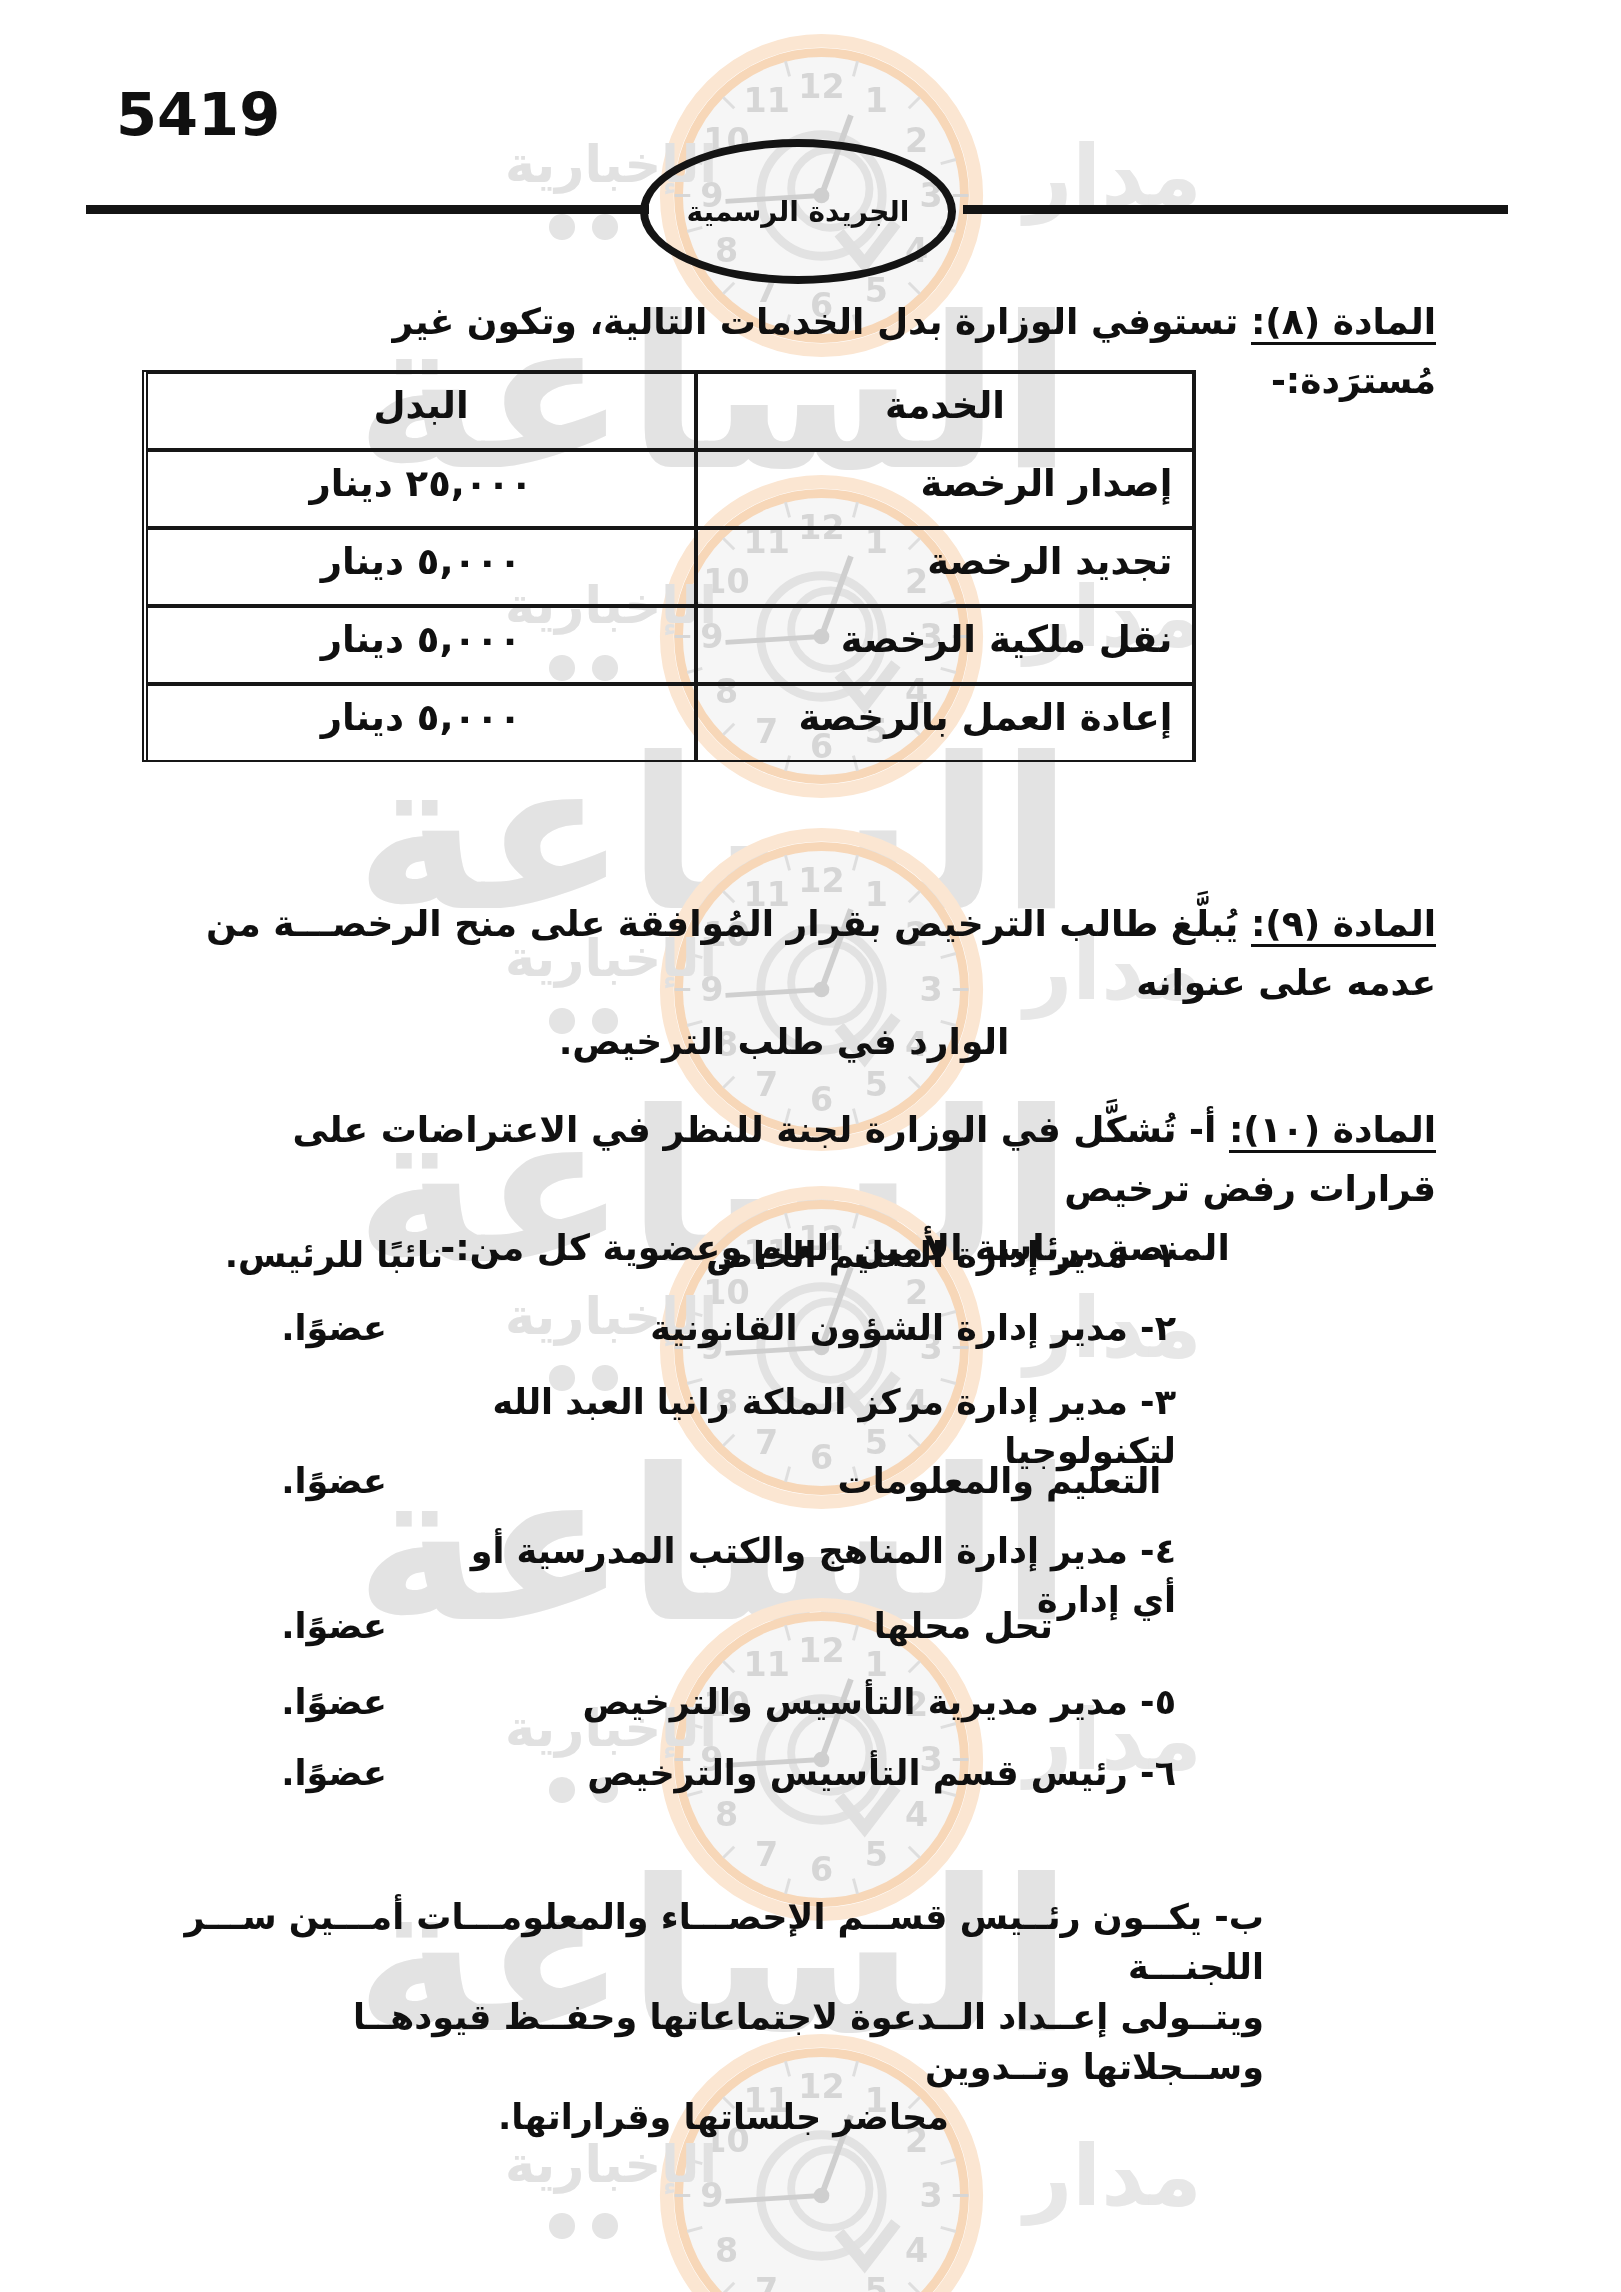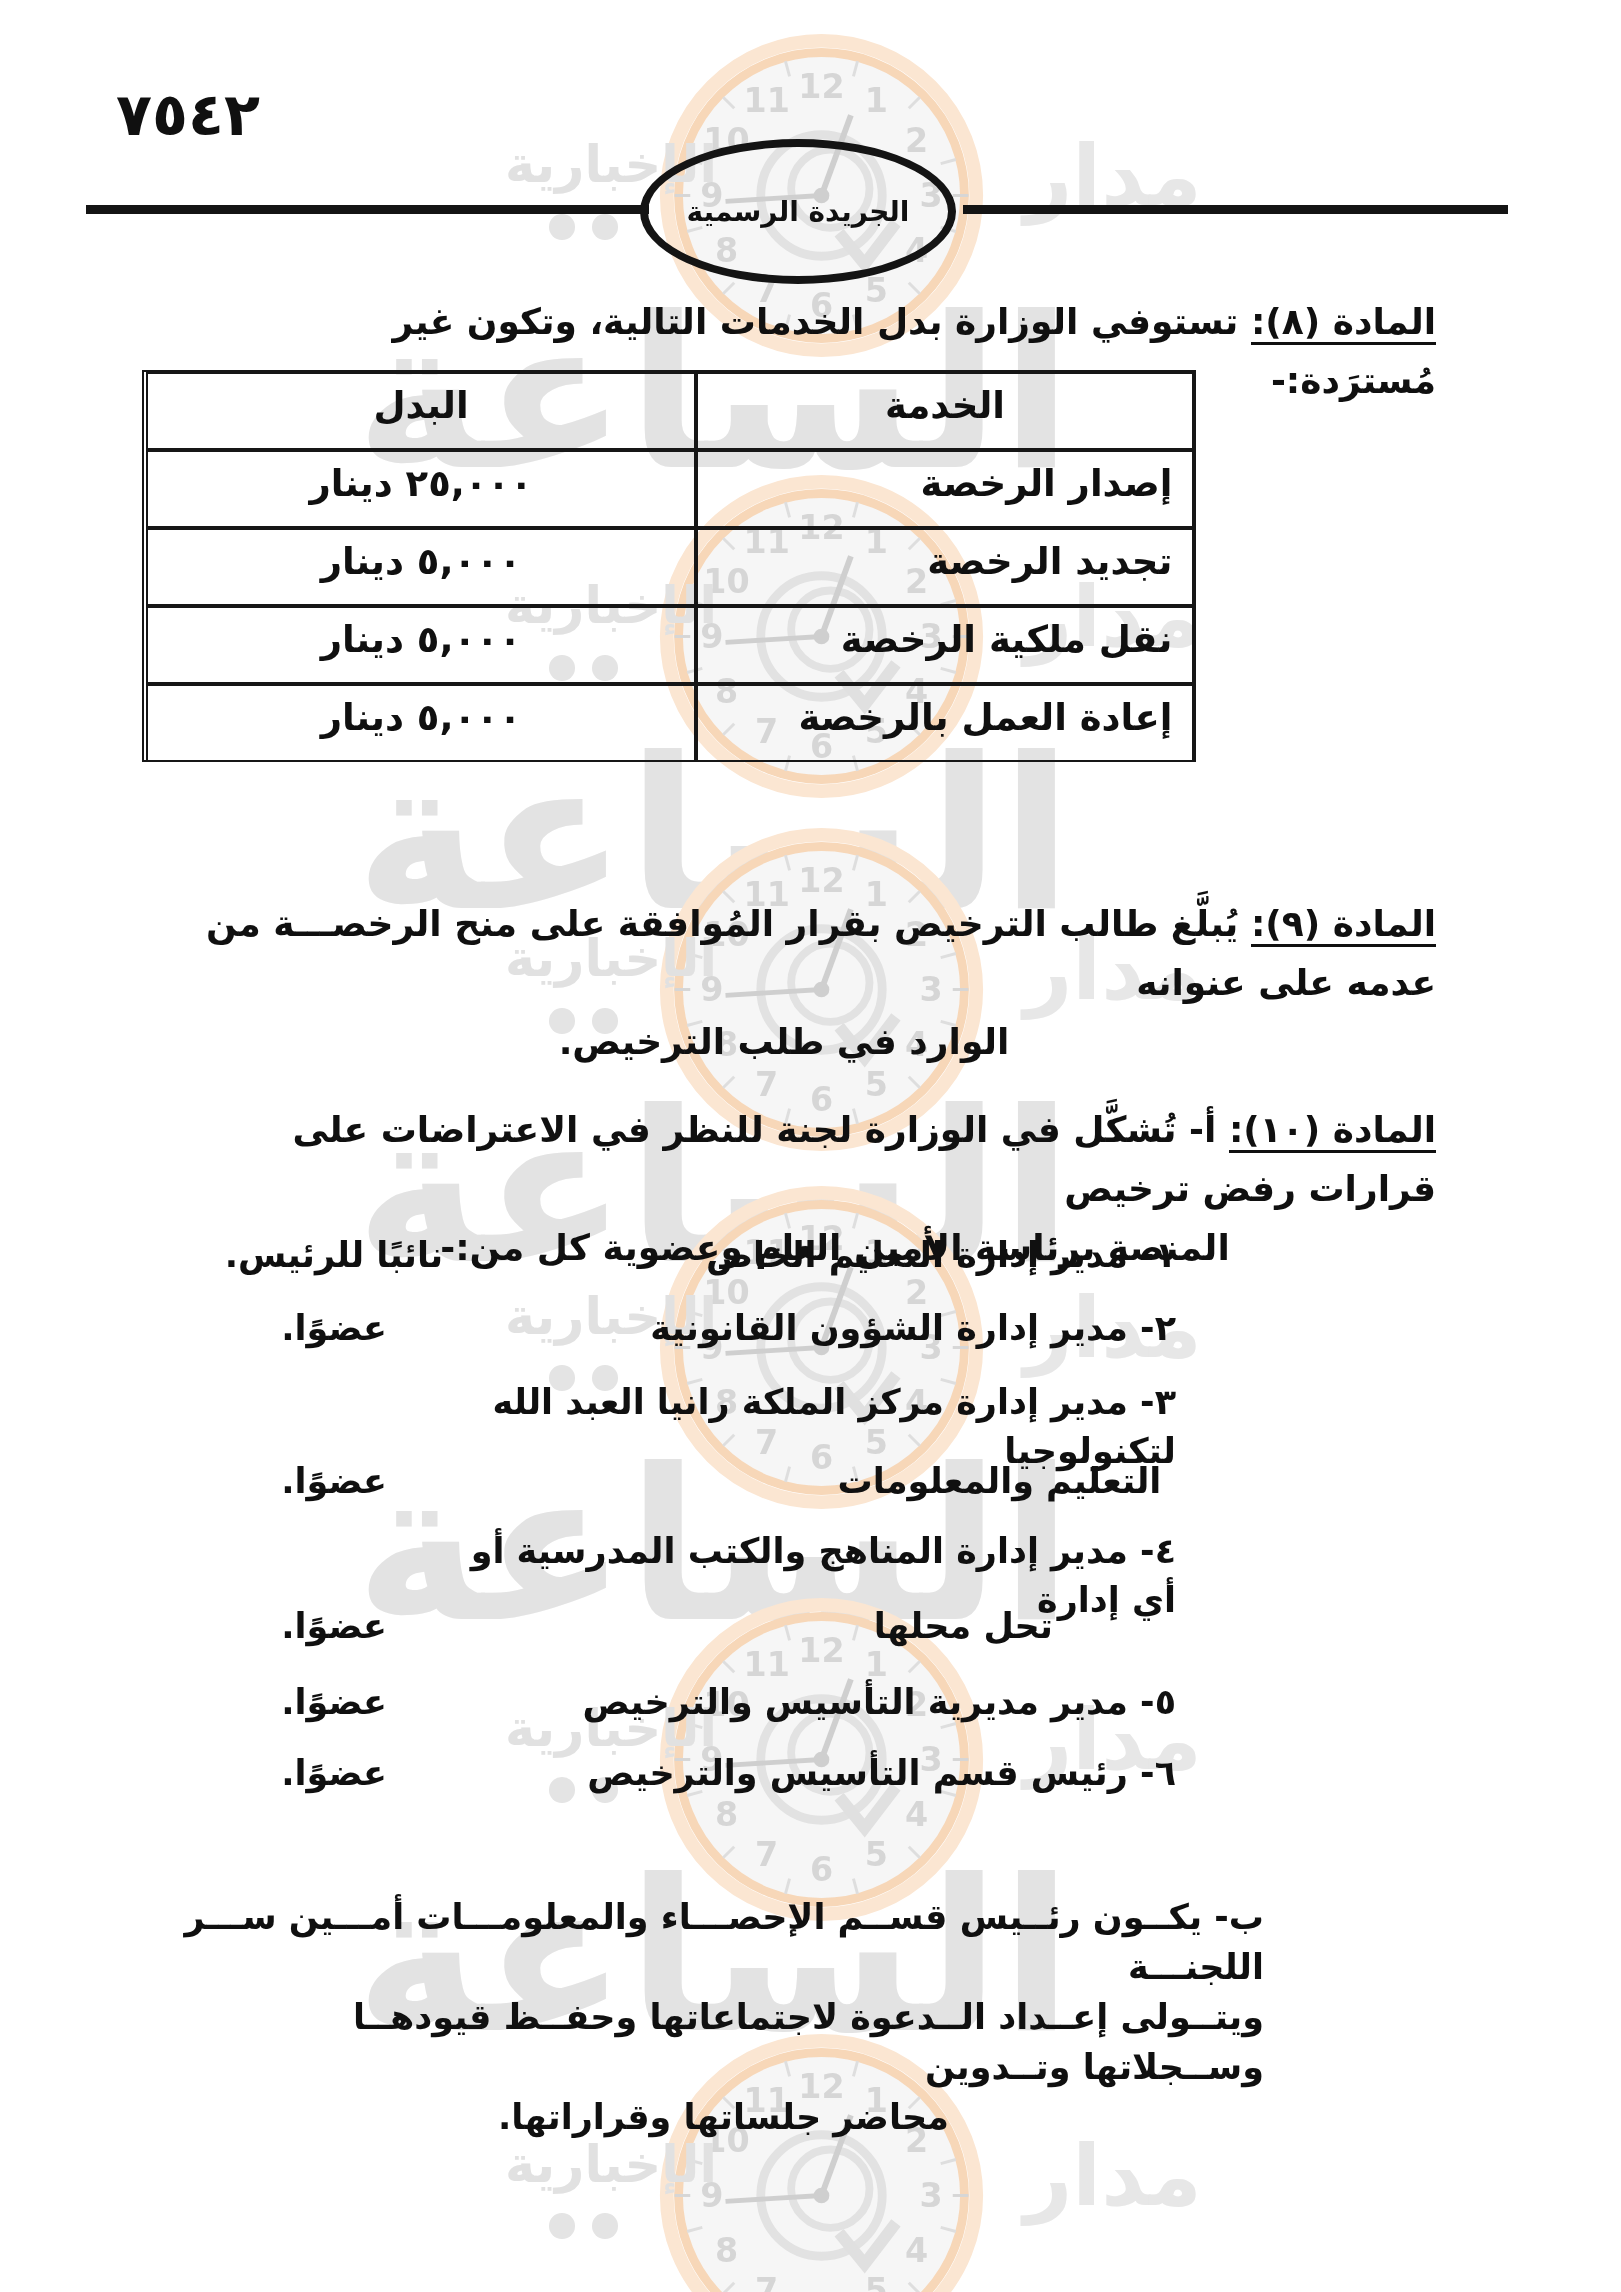--- a/index.html
+++ b/index.html
@@ -322,21 +322,21 @@
        <span class="wm-sub" style="left:505px; top:2135px;">الإخبارية</span>
        <span class="wm-dot" style="left:549px; top:2213px;"></span>
        <span class="wm-dot" style="left:592px; top:2213px;"></span>
        <span class="wm-madar" style="left:1024px; top:2127px;">مدار</span>
        <span class="wm-big" style="left:355px; top:2289px;">الساعة</span>
       </div>
     </div>
 
   <div id="content">
 
-    <div class="pagenum">٧٥٤٢</div>
+    <div class="pagenum">5419</div>
     <div class="rule left"></div>
     <div class="rule right"></div>
     <div class="oval">
       <span>الجريدة الرسمية</span>
     </div>
 
     <div class="para" style="top:292px; right:185px; width:1215px;">
       <span class="art-title">المادة (٨):</span>
       <span>تستوفي الوزارة بدل الخدمات التالية، وتكون غير مُسترَدة:-</span>
     </div>

